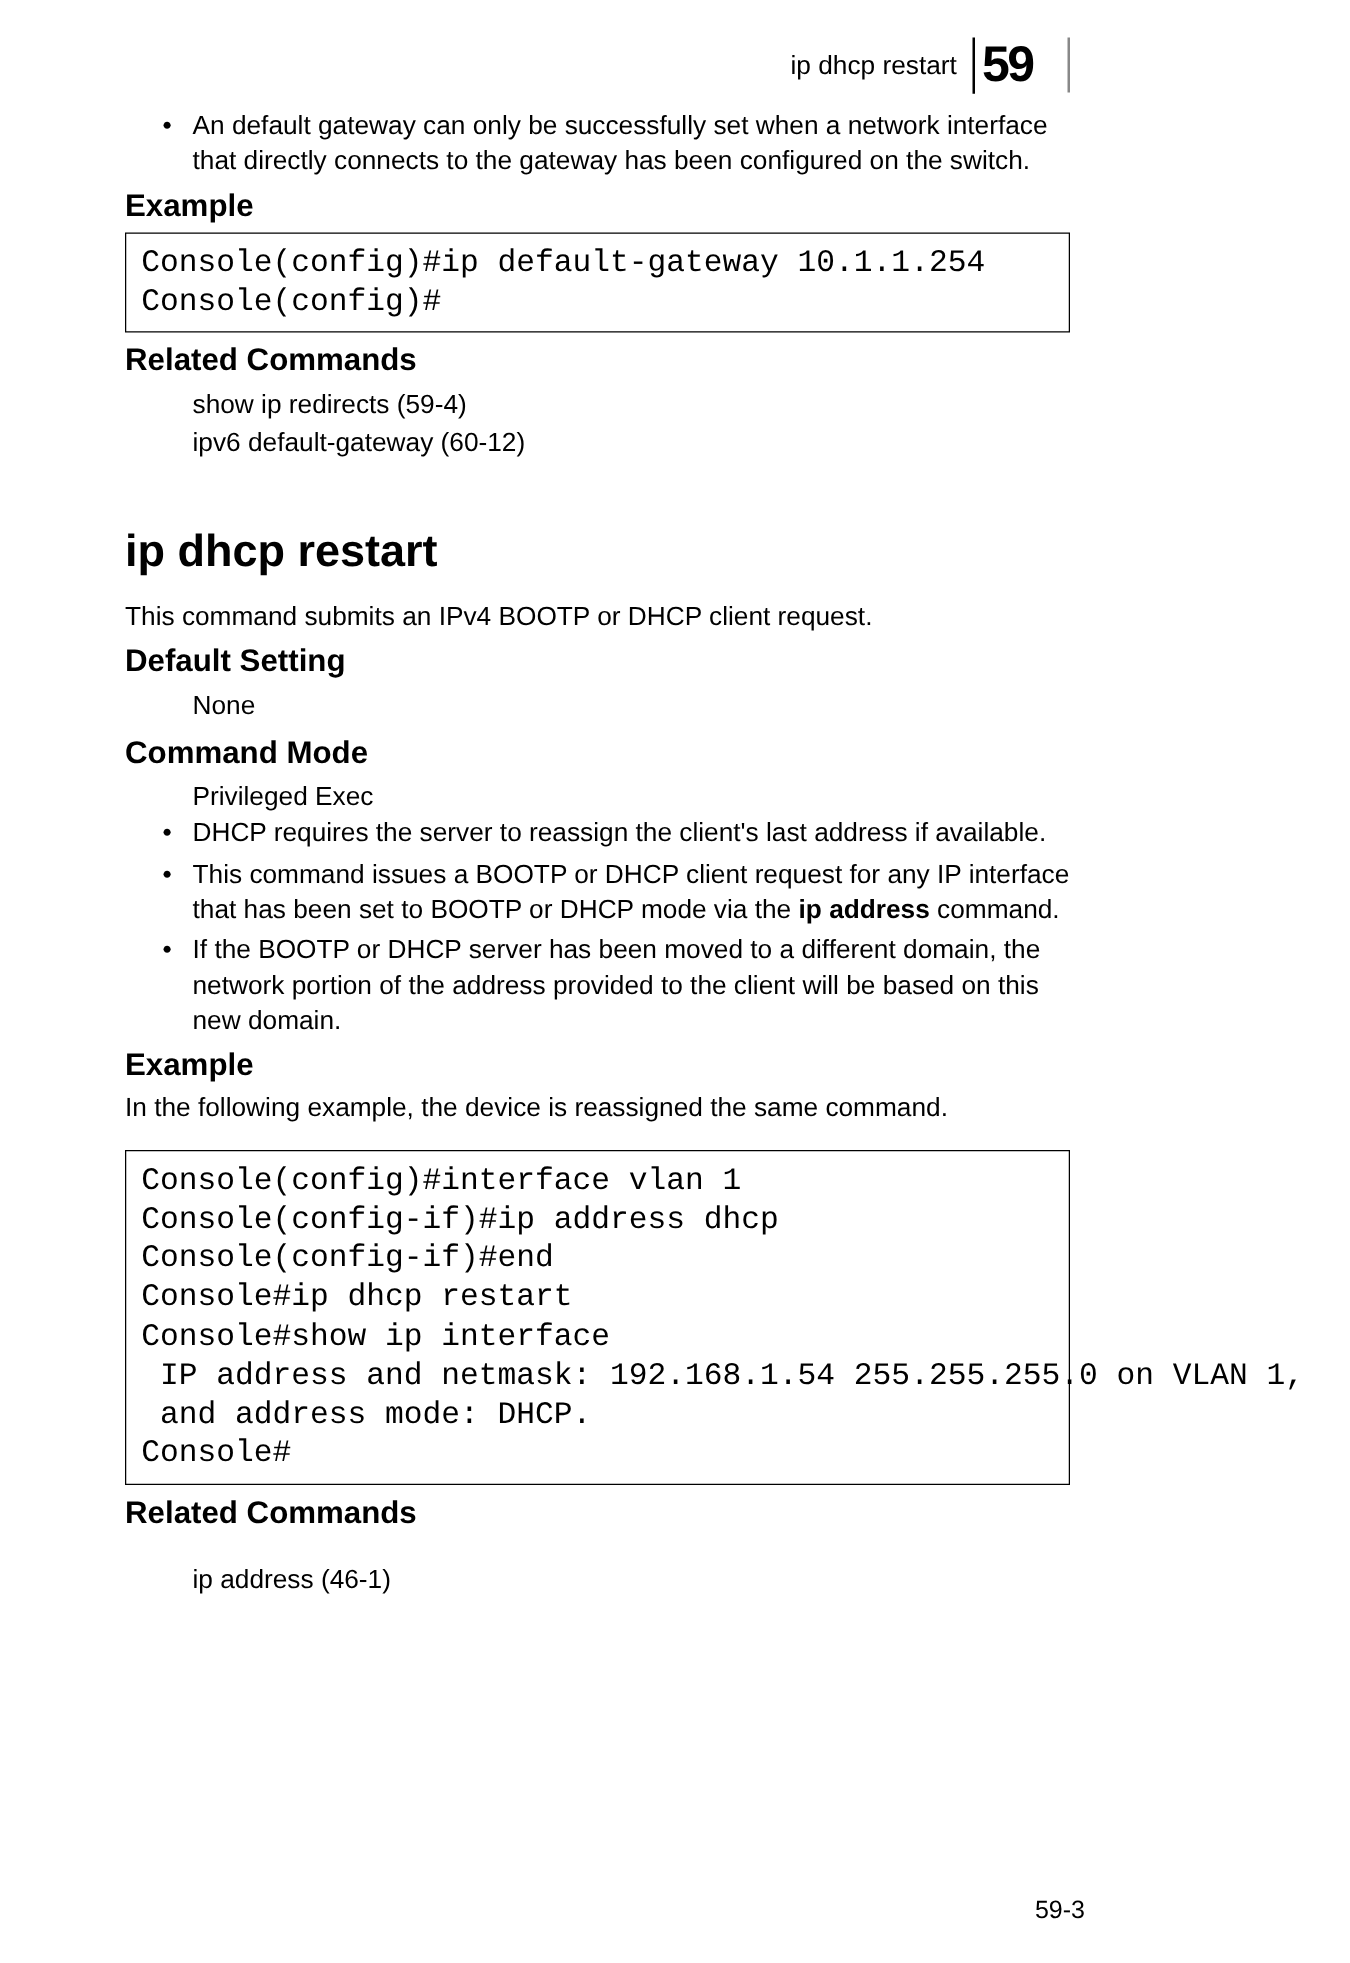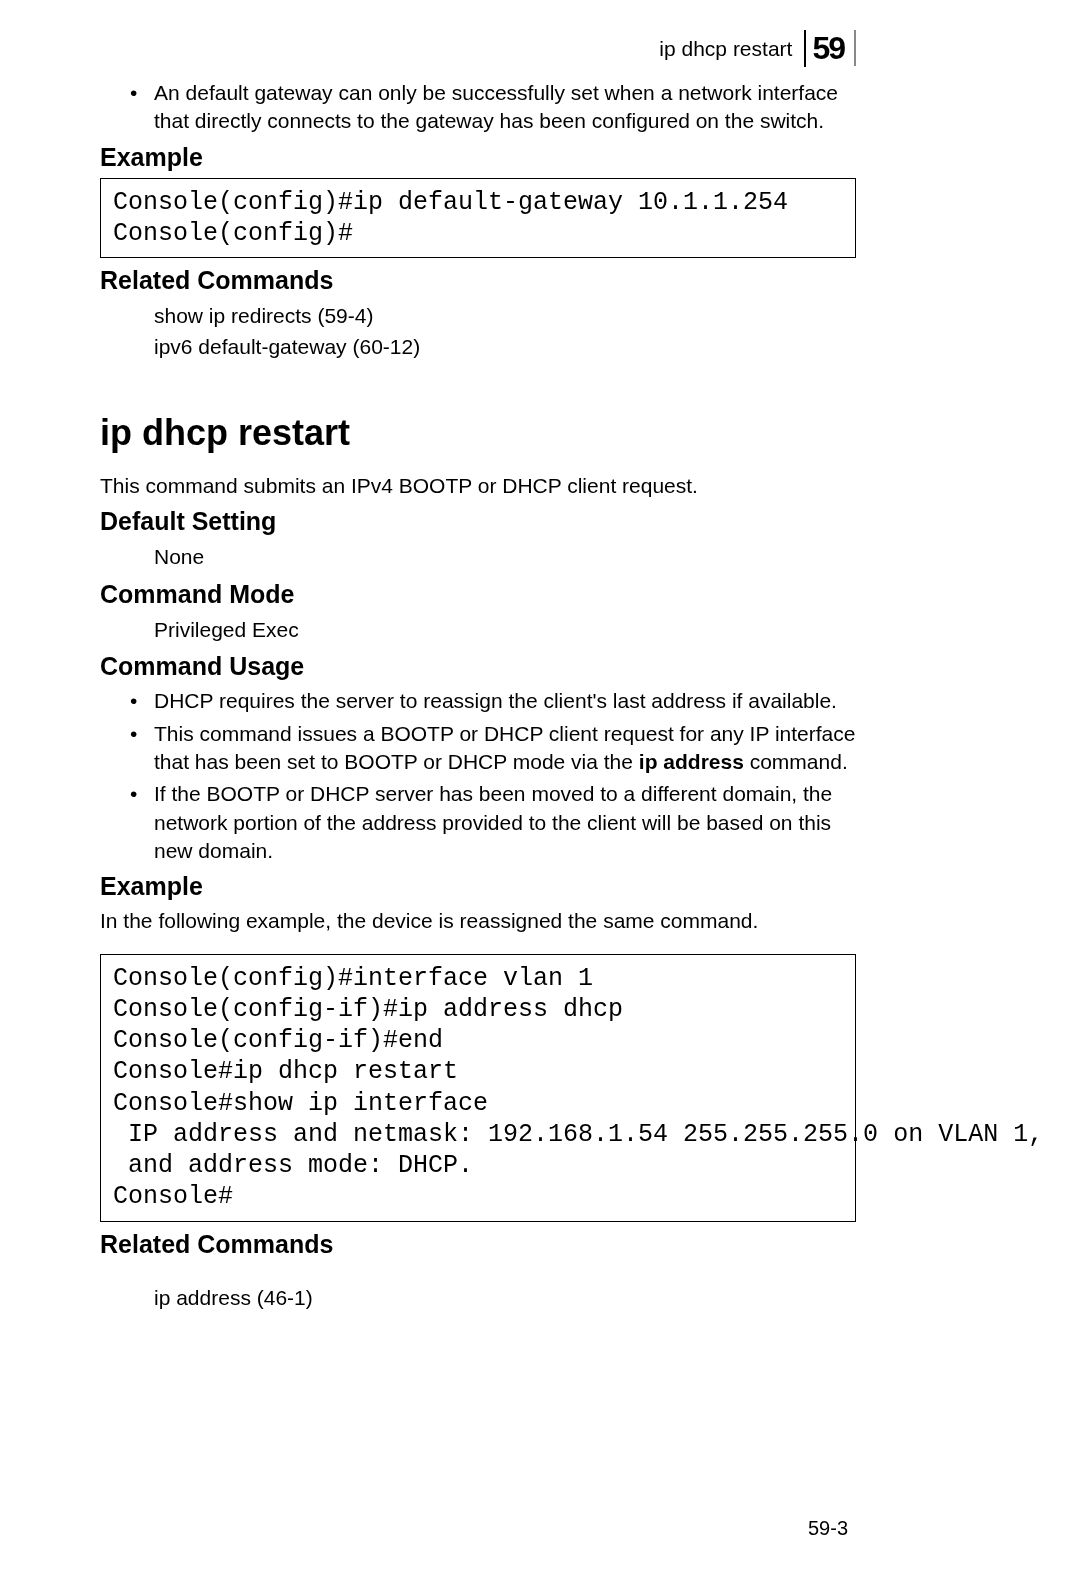--- a/index.html
+++ b/index.html
@@ -27,25 +27,25 @@
       font-weight: 400;
     }
     .header-badge {
       border: 2px solid #000;
       border-top: none;
       border-bottom: none;
       border-right: none;
       padding-left: 0;
     }
     .header-num {
-      font-size: 32px;
+      font-size: 40px;
       font-weight: 900;
       letter-spacing: -2px;
       border-right: 2px solid #888;
-      padding-right: 10px;
+      padding-right: 28px;
       padding-left: 6px;
     }
     .body-text, li {
       font-size: 21px;
       line-height: 1.35;
     }
     ul {
       list-style: none;
       padding-left: 54px;
     }
@@ -83,21 +83,21 @@
     h1.cmd-title {
       font-size: 36px;
       font-weight: 700;
       margin-top: 50px;
       margin-bottom: 18px;
     }
     .inline-bold { font-weight: 700; }
     .page-number {
       position: absolute;
       bottom: 30px;
-      right: 108px;
+      right: 88px;
       font-size: 20px;
     }
     .gap-md { height: 18px; }
   </style>
 </head>
 <body>
 
 <div class="page">
 
   <div class="header">
@@ -123,21 +123,20 @@
 
   <h1 class="cmd-title">ip dhcp restart</h1>
   <div class="body-text">This command submits an IPv4 BOOTP or DHCP client request.</div>
 
   <div class="section-heading">Default Setting</div>
   <div class="indent-block">None</div>
 
   <div class="section-heading">Command Mode</div>
   <div class="indent-block">Privileged Exec</div>
 
-  <div class="section-heading">Command Usage</div>
   <ul>
     <li>DHCP requires the server to reassign the client's last address if available.</li>
     <li>
       <span>This command issues a BOOTP or DHCP client request for any IP interface that has been set to BOOTP or DHCP mode via the </span><span class="inline-bold">ip address</span><span> command.</span>
     </li>
     <li>If the BOOTP or DHCP server has been moved to a different domain, the network portion of the address provided to the client will be based on this new domain.</li>
   </ul>
 
   <div class="section-heading">Example</div>
   <div class="body-text">In the following example, the device is reassigned the same command.</div>

